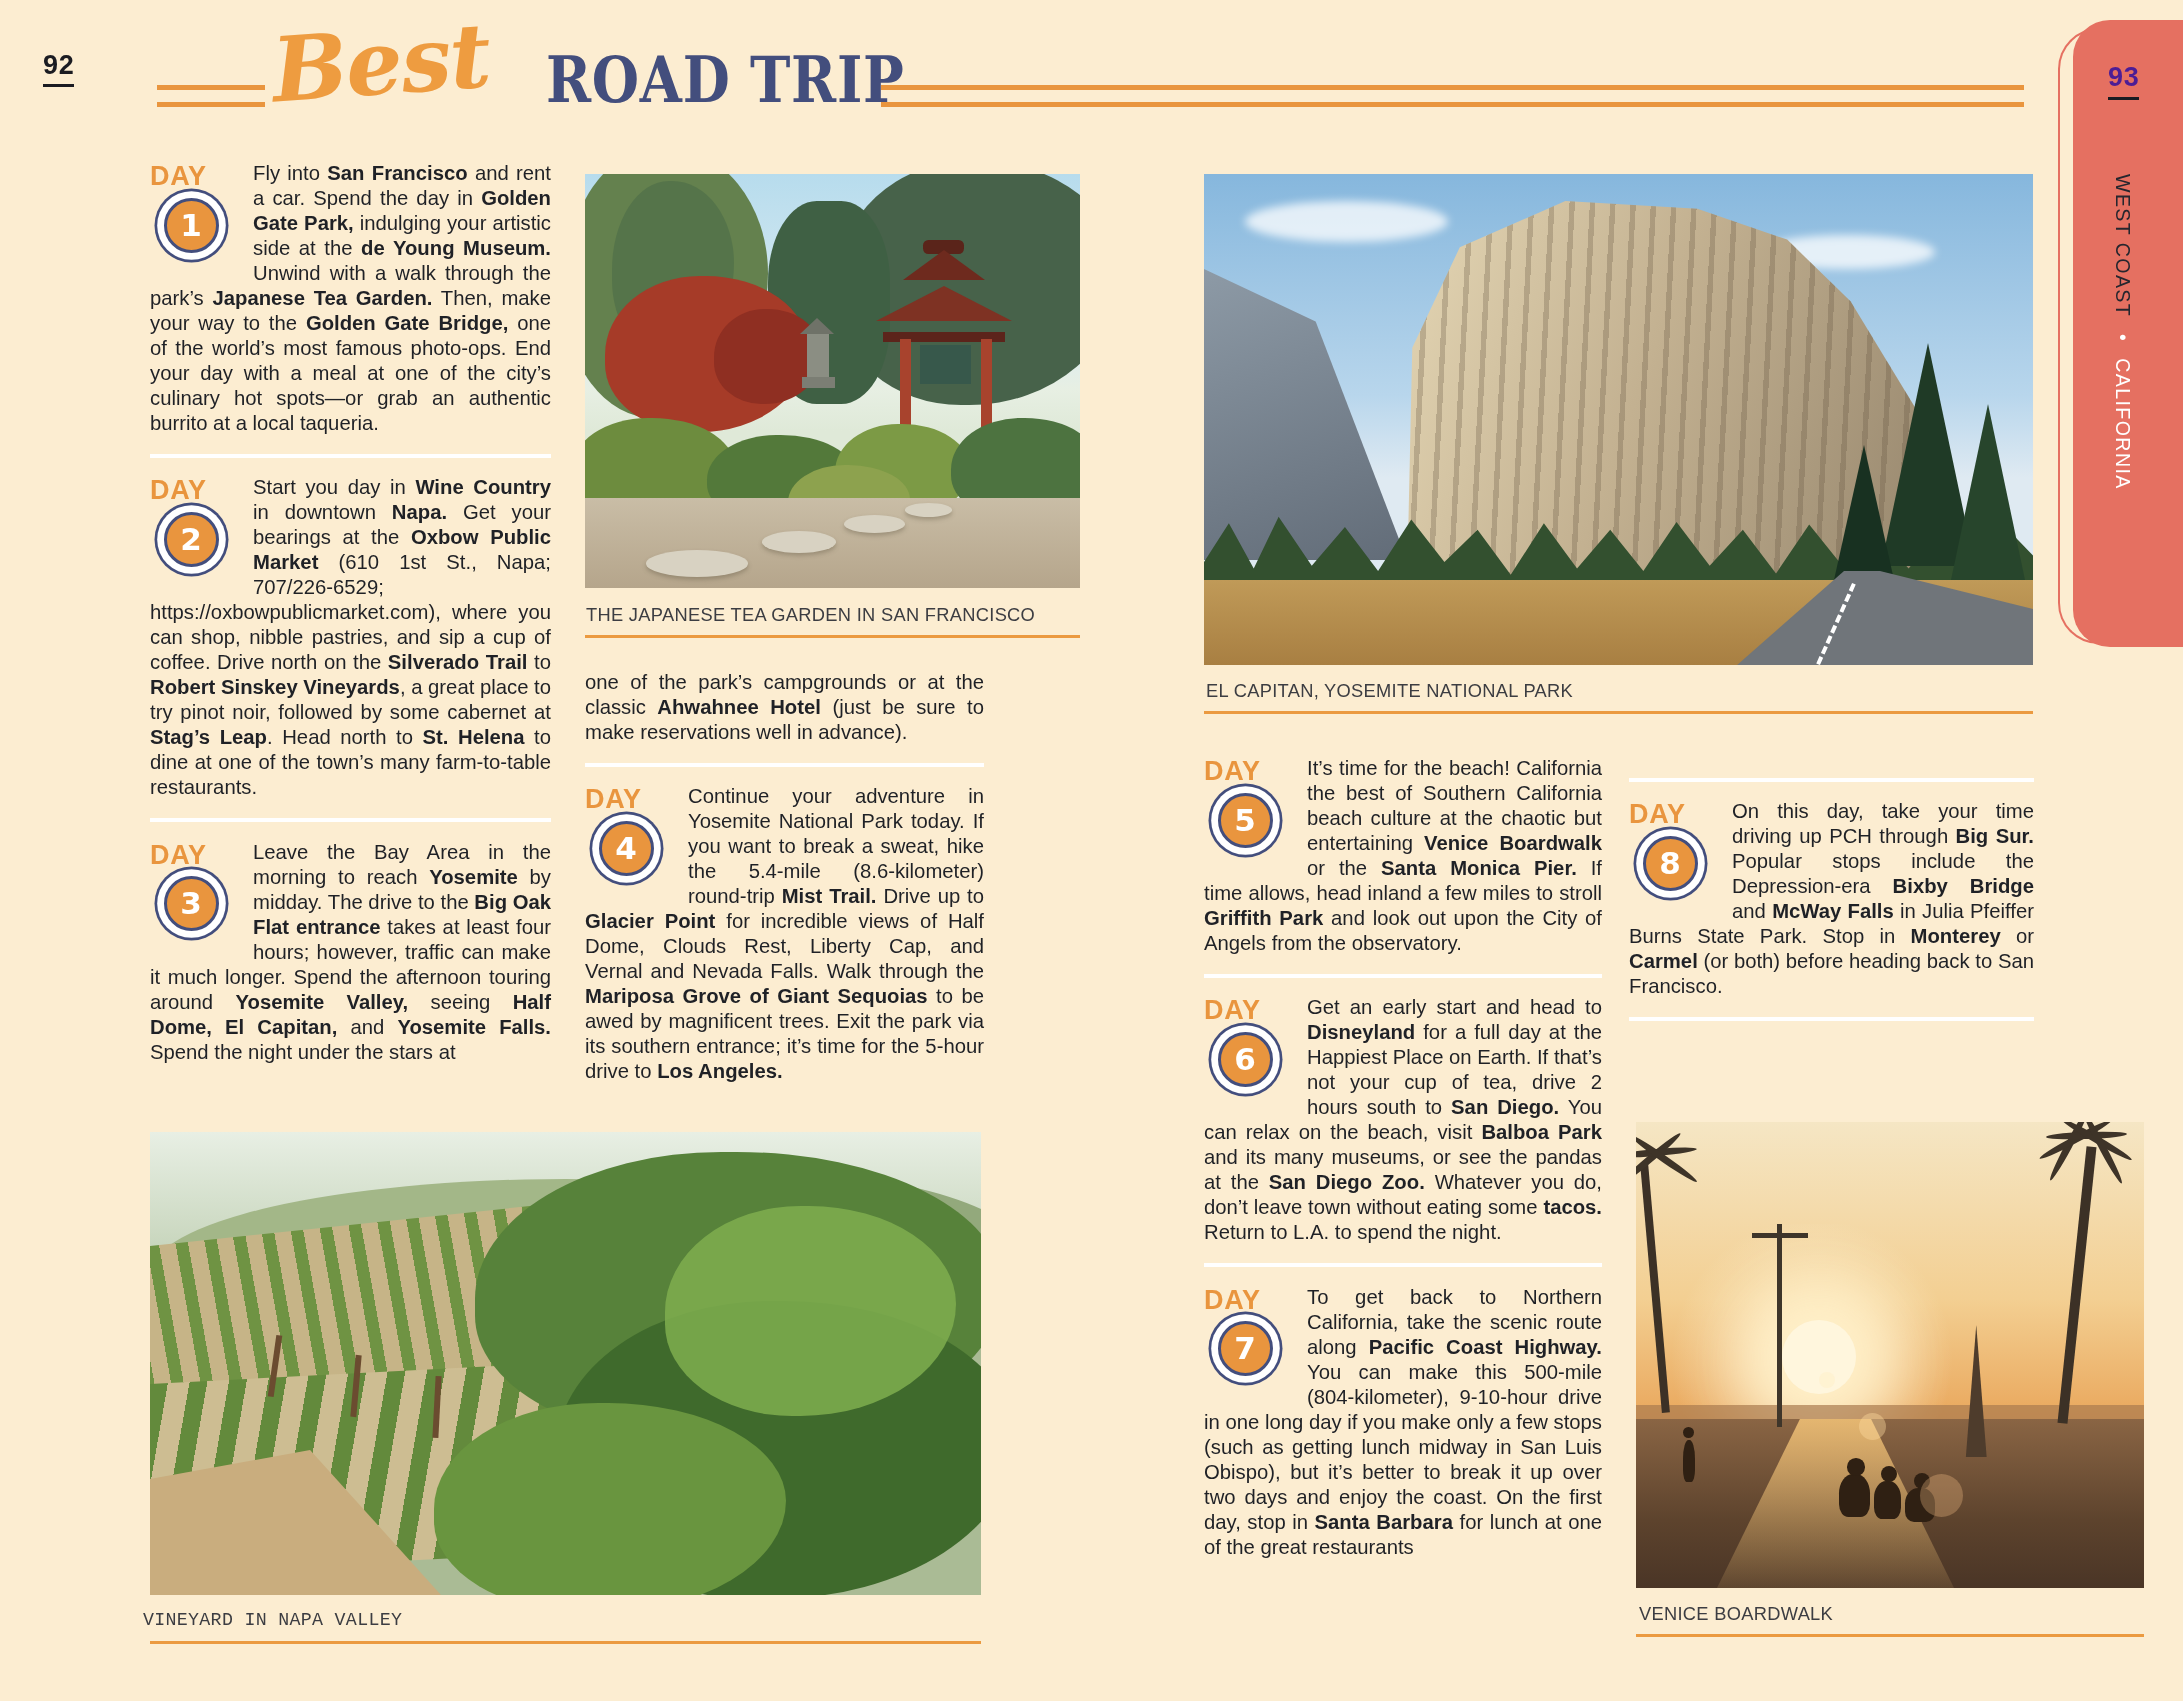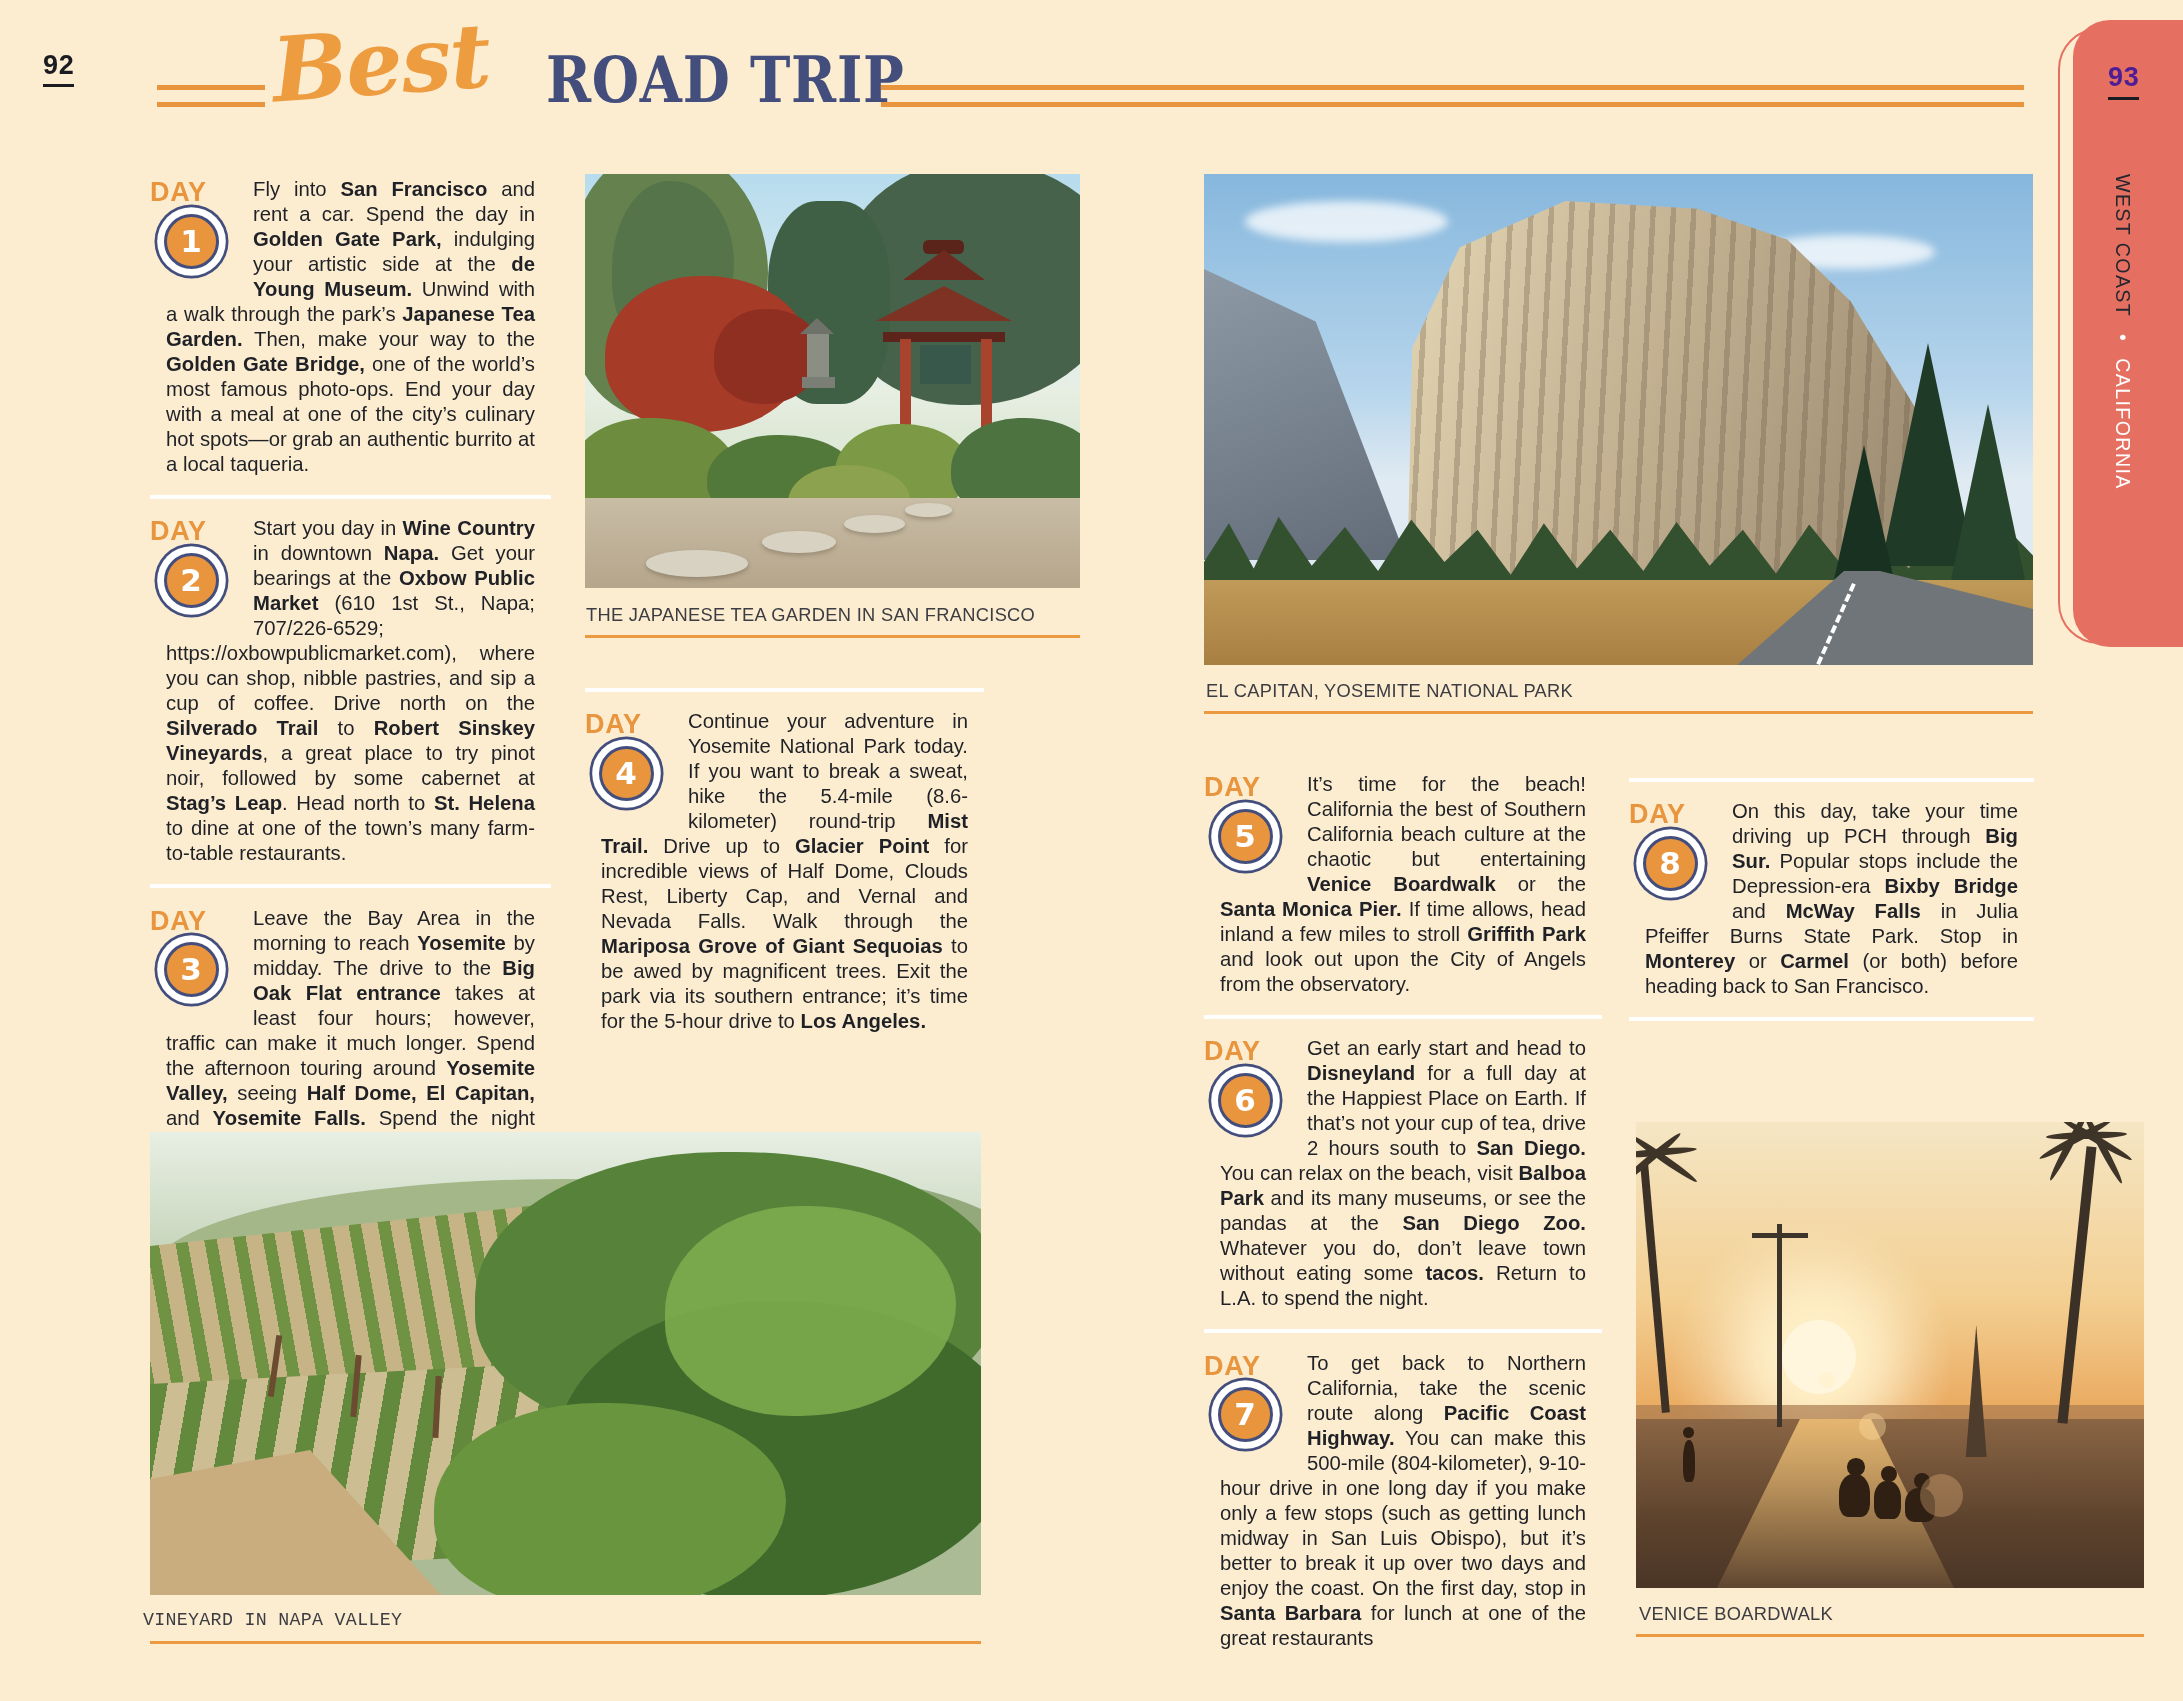--- a/index.html
+++ b/index.html
@@ -29,21 +29,21 @@
   #col2{left:585px;top:670px;width:399px;}
   #col3{left:1204px;top:756px;width:398px;}
   #col4{left:1629px;top:760px;width:405px;}
   .day-block{position:relative;}
   .day-badge{float:left;width:103px;height:102px;}
   .day-word{font-size:27px;font-weight:bold;color:#e9953e;letter-spacing:0.7px;line-height:30px;}
   .day-circle{width:49px;height:49px;border-radius:50%;background:#e9953e;
               border:3.4px solid #434e7d;box-shadow:0 0 0 6.8px #ffffff,0 0 0 9.5px #434e7d;
               color:#fff;font-size:31px;font-weight:bold;display:flex;align-items:center;
               justify-content:center;margin:6.8px 0 0 13.5px;font-family:"DejaVu Sans",sans-serif;}
-  .day-text,.cont-text{margin:16px;}
+  .day-text,.cont-text{margin:0;}
   .divider{clear:both;height:4.1px;background:#ffffff;margin:17.6px 0;}
 
   
   .caption{position:absolute;font-size:18.3px;letter-spacing:0.3px;color:#3c3d42;z-index:3;text-align:right;}
   .crule{position:absolute;height:3.4px;background:#eb9a40;z-index:3;}
 
   
   .photo{position:absolute;overflow:hidden;z-index:2;}
   .ph{position:absolute;}
   .blob{border-radius:48% 52% 55% 45%/52% 48% 55% 45%;}
@@ -182,20 +182,21 @@
       <div class="divider"></div>
       <section class="day-block">
         <div class="day-badge">
           <div class="day-word">DAY</div>
           <div class="day-circle">3</div>
         </div>
         <p class="day-text"><span>Leave the Bay Area in the morning to reach </span><b>Yosemite</b><span> by midday. The drive to the </span><b>Big Oak Flat entrance</b><span> takes at least four hours; however, traffic can make it much longer. Spend the afternoon touring around </span><b>Yosemite Valley,</b><span> seeing </span><b>Half Dome, El Capitan,</b><span> and </span><b>Yosemite Falls.</b><span> Spend the night under the stars at</span></p>
       </section>
     </div>
   <div id="col2" class="col">
+      <p class="cont-text"><span>one of the park’s campgrounds or at the classic </span><b>Ahwahnee Hotel</b><span> (just be sure to make reservations well in advance).</span></p>
       <div class="divider"></div>
       <section class="day-block">
         <div class="day-badge">
           <div class="day-word">DAY</div>
           <div class="day-circle">4</div>
         </div>
         <p class="day-text"><span>Continue your adventure in Yosemite National Park today. If you want to break a sweat, hike the 5.4-mile (8.6-kilometer) round-trip </span><b>Mist Trail.</b><span> Drive up to </span><b>Glacier Point</b><span> for incredible views of Half Dome, Clouds Rest, Liberty Cap, and Vernal and Nevada Falls. Walk through the </span><b>Mariposa Grove of Giant Sequoias</b><span> to be awed by magnificent trees. Exit the park via its southern entrance; it’s time for the 5-hour drive to </span><b>Los Angeles.</b></p>
       </section>
     </div>
   <div id="col3" class="col">

